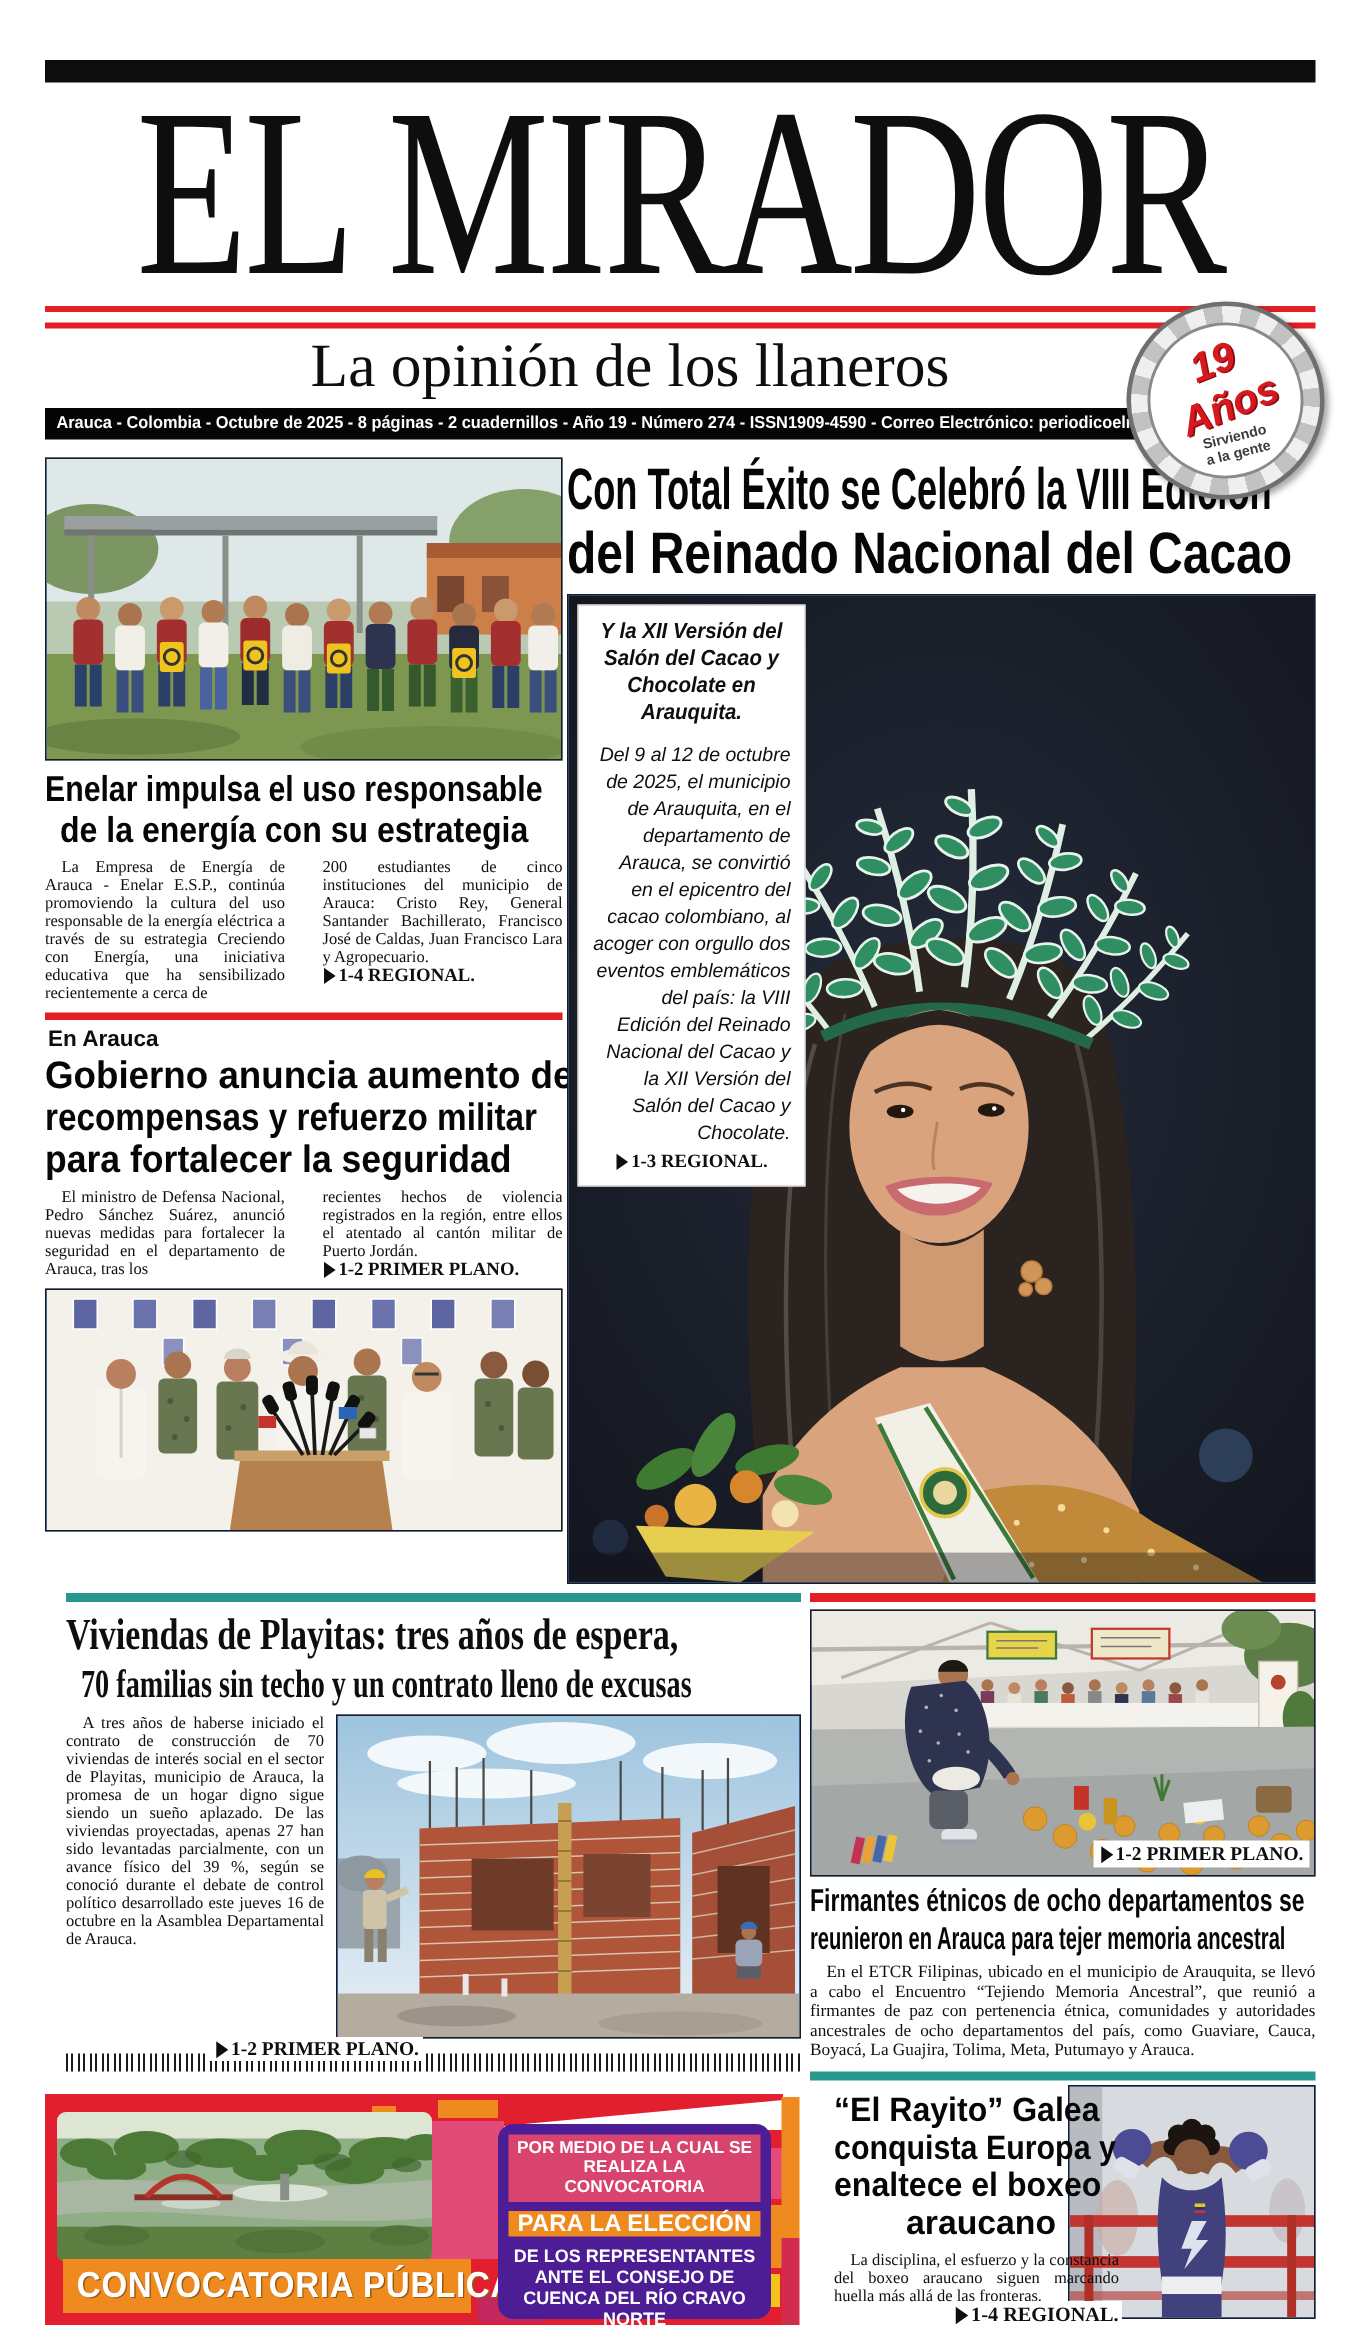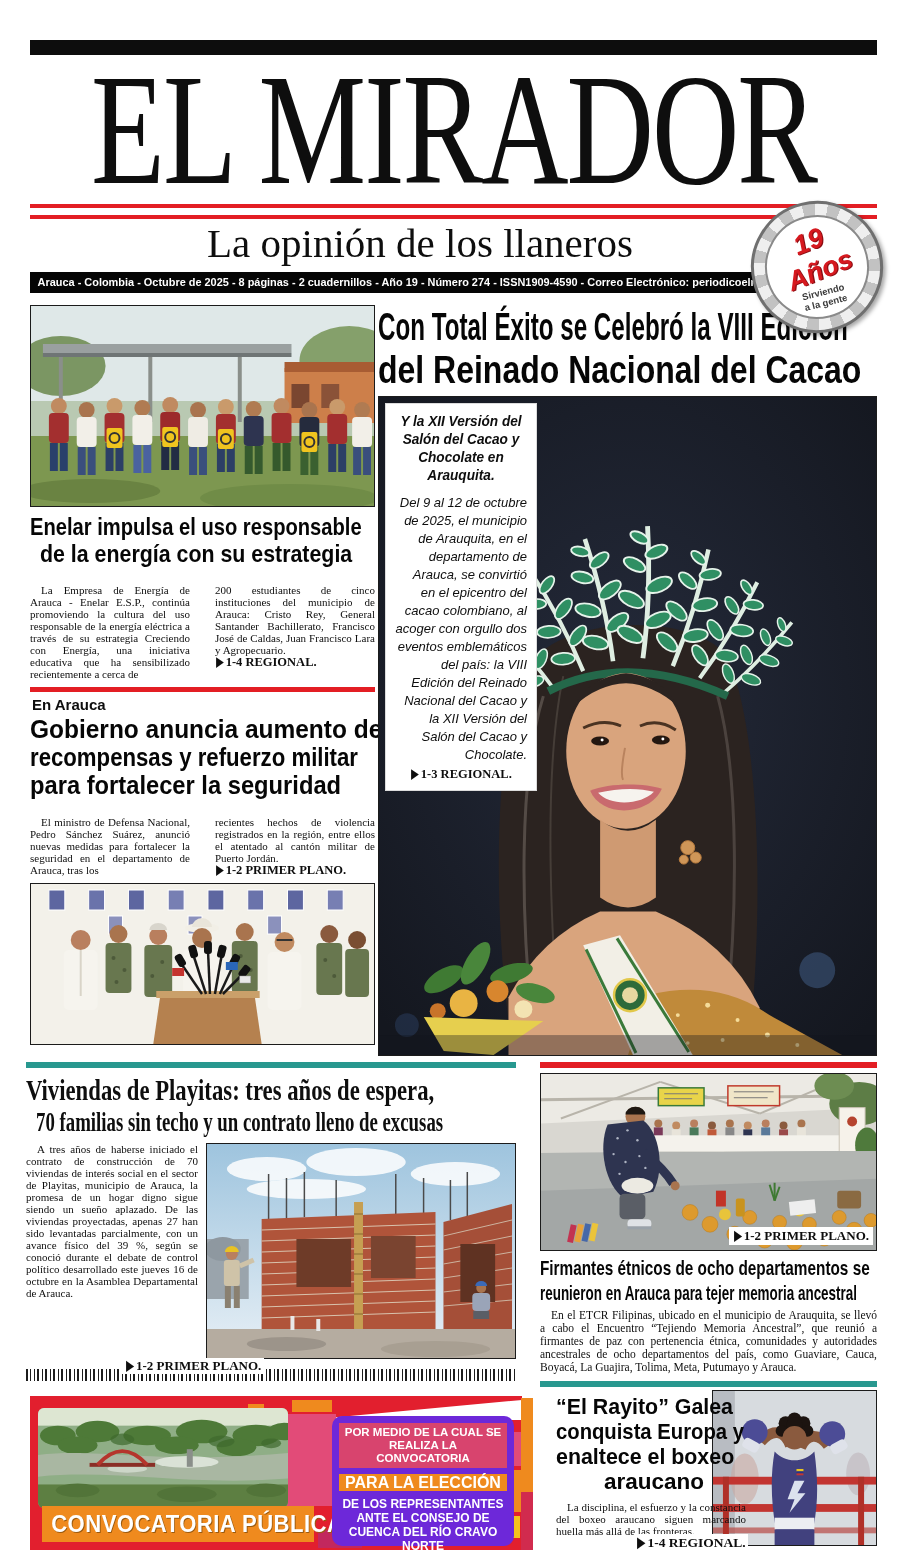--- a/index.html
+++ b/index.html
@@ -7,21 +7,21 @@
        font-family:"Liberation Serif",serif;color:#0e0e0e;}
   #page{position:absolute;inset:0;background:#fff;}
   .abs{position:absolute;}
   .photo{position:relative;border:1px solid #1b1b1b;overflow:hidden;background:#3b82f6;}
   .photo svg{display:block;width:100%;height:100%;}
   
   .fl{white-space:nowrap;transform:scaleX(var(--sx,1));transform-origin:0 50%;}
   .hl{font-family:"Liberation Sans",sans-serif;font-weight:bold;color:#060606;}
   .tag{font-family:"Liberation Serif",serif;font-weight:bold;font-size:12.5px;white-space:nowrap;}
   .ptr{display:inline-block;transform:scale(.75,1.05);margin-right:1px;}
-  .body-2col{display:flex;gap:25px;font-size:11px;line-height:12px;text-align:justify;margin-top:17px;}
+  .body-2col{display:flex;gap:25px;font-size:11px;line-height:12px;text-align:justify;margin-top:5px;}
   .body-2col > div{flex:1;}
   .indent{text-indent:11px;}
   
   .topbar{left:30px;top:40px;width:847px;height:15px;background:#0d0d0d;}
   .masthead{left:30px;top:50px;width:847px;text-align:center;font-family:"Liberation Serif",serif;
             font-size:121px;line-height:1;font-weight:400;letter-spacing:-2px;
             transform:scaleY(1.32);transform-origin:50% 0;}
   .redlines{left:30px;top:204px;width:847px;height:7px;border-top:4px solid #e31e24;border-bottom:4px solid #e31e24;}
   .tagline{left:30px;top:221px;width:780px;text-align:center;font-size:41px;line-height:1.1;}
   .infobar{left:30px;top:272px;width:847px;height:21px;background:#050505;color:#fff;overflow:visible;}
@@ -34,21 +34,21 @@
   .badge-years{font-family:"Liberation Sans",sans-serif;font-weight:bold;font-style:italic;font-size:27px;
                color:#d6191f;transform:rotate(-8deg);text-shadow:1px 1px 0 #8a0d12;}
   .badge-sub{font-family:"Liberation Sans",sans-serif;font-weight:bold;font-size:9.5px;color:#3c3c3c;line-height:11px;}
   
   .rule-red{background:#e31e24;height:5px;}
   .rule-teal{background:#28988f;height:6px;}
   .barcode{height:12px;background:repeating-linear-gradient(90deg,#1c1c1c 0 1.5px,#fff 1.5px 3.5px,#1c1c1c 3.5px 5px,#fff 5px 8px);}
   
   .colL{left:30px;top:305px;width:345px;}
   .colR{left:378px;top:305px;width:499px;}
-  .midL{left:26px;top:1062px;width:490px;}
+  .midL{left:44px;top:1062px;width:490px;}
   .midR{left:540px;top:1062px;width:337px;}
   .botL{left:30px;top:1396px;width:492px;height:154px;overflow:hidden;}
   .botR{left:532px;top:1388px;width:345px;height:162px;}
   .kicker{font-family:"Liberation Sans",sans-serif;font-weight:bold;font-size:15px;margin:4px 0 2px 2px;}
   
   .infobox{position:absolute;left:6px;top:6px;width:152px;background:#fff;padding:8px 9px;box-sizing:border-box;
            border:1px solid #dcdcdc;}
   .box-title{font-family:"Liberation Sans",sans-serif;font-weight:bold;font-style:italic;font-size:14.5px;
              line-height:18px;text-align:center;transform:scaleX(.94);transform-origin:50% 0;}
   .box-body{font-family:"Liberation Sans",sans-serif;font-style:italic;font-size:13px;line-height:18px;
@@ -65,21 +65,21 @@
   
   .ad{position:relative;width:100%;height:100%;background:#e21f2e;}
   .ad .white-wedge{position:absolute;right:0;top:4px;width:215px;height:20px;background:#fff;}
   .blk{position:absolute;}
   .ad-photo{position:absolute;left:8px;top:12px;width:250px;height:100px;border-radius:6px;overflow:hidden;}
   .ad-photo svg{display:block;width:100%;height:100%;}
   .ad-banner{position:absolute;left:12px;top:110px;width:272px;height:36px;background:#ef8a1e;color:#fff;
              display:flex;align-items:center;overflow:visible;}
   .ad-banner .fl{font-family:"Liberation Sans",sans-serif;font-weight:bold;font-size:24px;letter-spacing:.5px;
                  padding-left:10px;text-shadow:1px 1px 0 #9a5a10;}
-  .ad-bluebox{position:absolute;left:302px;top:20px;width:182px;height:130px;background:#6d28d9;border-radius:10px;
+  .ad-bluebox{position:absolute;left:302px;top:20px;width:182px;height:130px;background:#4c1d95;border-radius:10px;
               box-sizing:border-box;padding:7px 7px;}
   .ad-pink{background:#d8446e;color:#fff;font-family:"Liberation Sans",sans-serif;font-weight:bold;
            font-size:11.5px;line-height:13px;text-align:center;padding:3px 2px;}
   .ad-orangebar{background:#ef8a1e;color:#fff;font-family:"Liberation Sans",sans-serif;font-weight:bold;
                 font-size:16px;line-height:17px;text-align:center;margin-top:6px;}
   .ad-bluetext{color:#fff;font-family:"Liberation Sans",sans-serif;font-weight:bold;font-size:12px;
                line-height:14px;text-align:center;padding:6px 2px 0;}
   .sidestrip-o{left:521px;top:1398px;width:12px;height:94px;background:#ef8a1e;}
   .sidestrip-p{left:521px;top:1492px;width:12px;height:58px;background:#d12b4e;}
   

